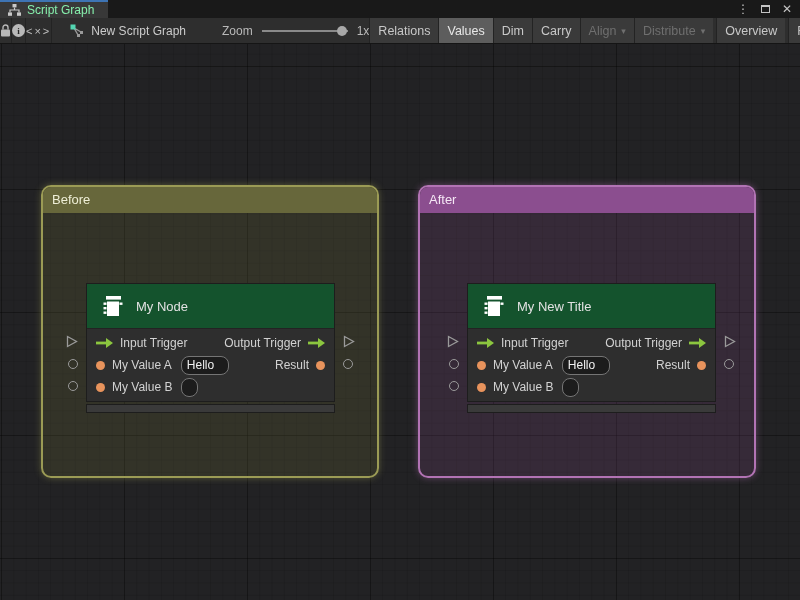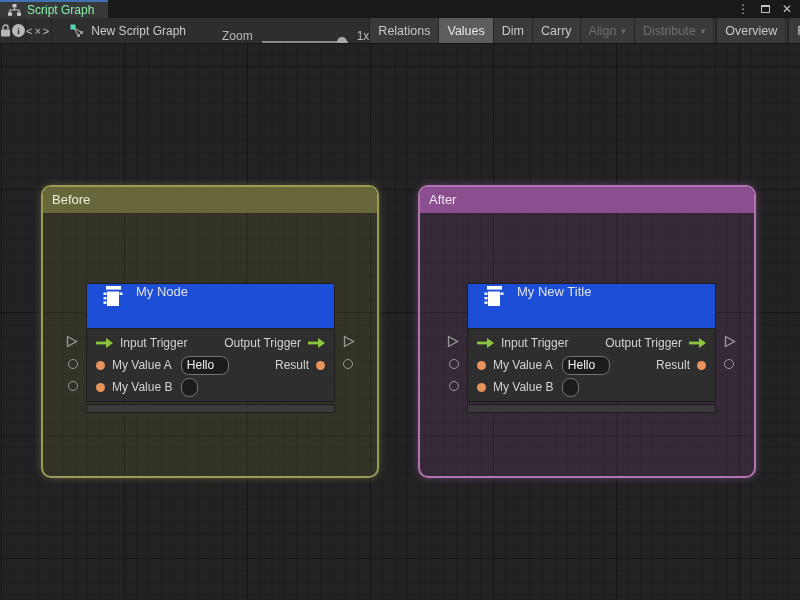--- a/index.html
+++ b/index.html
@@ -26,21 +26,21 @@
   .tbtn { display:flex; align-items:center; justify-content:center;
           border-right:1px solid #232323; color:#bdbdbd; }
   .tbtn.lock { width:26px; }
   .tbtn.info { width:33px; }
   .tbtn.code { width:62px; font-size:11px; letter-spacing:2px; color:#c0c0c0; }
   .info-circle { width:13px; height:13px; border-radius:50%; background:#b8b8b8;
                  color:#262626; font-size:9px; font-weight:bold; display:flex;
                  align-items:center; justify-content:center; font-family:"Liberation Serif", serif; }
   .graphbtn { display:flex; align-items:center; gap:7px; padding:0 10px; margin-left:8px;
               color:#cccccc; font-size:12px; }
-  .zoomwrap { display:flex; align-items:flex-end; margin-left:26px; color:#b9b9b9; font-size:12px; }
+  .zoomwrap { display:flex; align-items:center; margin-left:26px; color:#b9b9b9; font-size:12px; }
   .slider { position:relative; width:86px; height:2px; background:#8a8a8a; margin:0 9px; }
   .slider .thumb { position:absolute; right:1px; top:-4px; width:10px; height:10px;
                    border-radius:50%; background:#a8a8a8; }
   .rbtns { margin-left:auto; display:flex; align-items:stretch; }
   .rbtn { display:flex; align-items:center; padding:0 8px; font-size:12.5px;
           color:#c8c8c8; background:#3a3a3a; border-left:1px solid #232323; flex:none; }
   .rbtn.selected { background:#5d5d5d; color:#e8e8e8; }
   .rbtn.disabled { color:#6f6f6f; }
   .rbtn .dd { font-size:9px; margin-left:5px; }
   .rbtn.grp { margin-left:3px; }
@@ -63,22 +63,22 @@
   .group.before { left:41px; top:141px; border-color:#9b9b55;
                   background:rgba(118,118,58,0.20); box-shadow:0 0 7px rgba(155,155,85,0.45); }
   .group.before .group-header { background:#67673b; color:#eeeed6; }
   .group.after { left:418px; top:141px; border-color:#b273b4;
                  background:rgba(160,85,160,0.16); box-shadow:0 0 7px rgba(178,115,180,0.45); }
   .group.after .group-header { background:#8b4e8f; color:#f4e6f4; }
 
   
   .node { position:absolute; width:249px; }
   .node-main { border:1px solid #1d1d1d; background:#2e2e2e; }
-  .node-header { height:45px; background:#1d4ed8; border-bottom:1px solid #232323;
-                 display:flex; align-items:flex-start; padding:0 12px; gap:10px;
+  .node-header { height:45px; background:#14532d; border-bottom:1px solid #232323;
+                 display:flex; align-items:center; padding:0 12px; gap:10px;
                  color:#e2e2e2; font-size:13px; }
   .node-rows { padding:3px 0; }
   .prow { height:22px; display:flex; align-items:center; padding:0 9px;
           font-size:12px; color:#d2d2d2; }
   .pleft, .pright { display:flex; align-items:center; gap:7px; }
   .pright { margin-left:auto; }
   .dot { width:9px; height:9px; border-radius:50%; background:#e8935c; flex:none; }
   .vinput { height:19px; background:#1c1c1c; border:1px solid #757575; border-radius:8px;
             color:#f0f0f0; font-size:12px; padding:0 5px; margin-left:2px;
             font-family:"Liberation Sans", sans-serif; }

